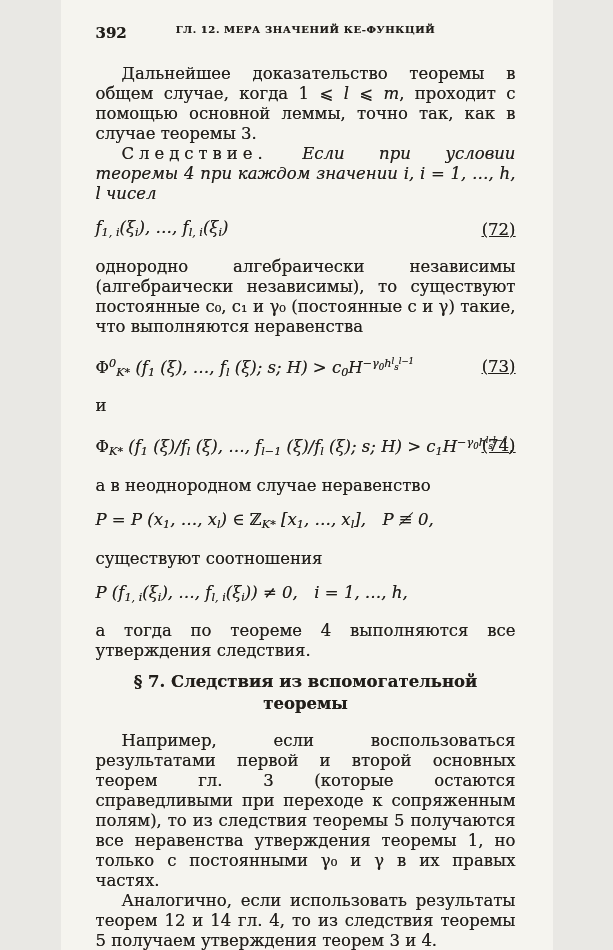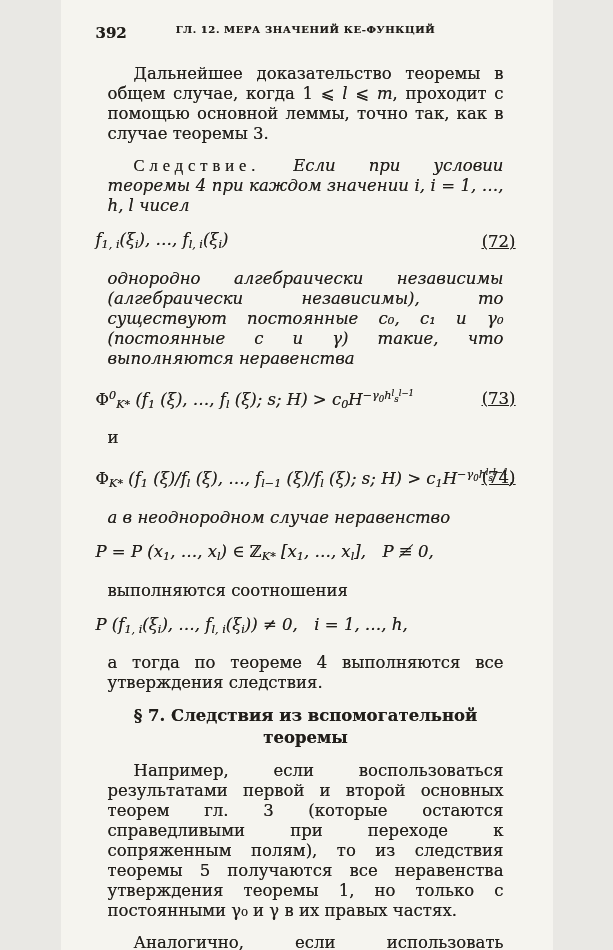--- a/index.html
+++ b/index.html
@@ -29,24 +29,24 @@
     display: block;
     text-align: center;
     font-size: 10px;
     letter-spacing: 0.06em;
   }
   .text-block {
     font-size: 16.5px;
     line-height: 20px;
     text-align: justify;
   }
-  .para { margin: 12px; }
+  .para { margin: 0; }
   .indent { text-indent: 26px; }
-  .it { font-style: italic; }
-  .sp { letter-spacing: 0.3em; font-family: Liberation Serif, serif; }
+  .it { }
+  .sp { letter-spacing: 0.3em; }
   .i  { font-style: italic; }
   .up { font-style: normal; }
   
   .d  { font-size: 68%; vertical-align: -0.24em; letter-spacing: 0; }
   .u  { font-size: 68%; vertical-align: 0.5em;  letter-spacing: 0; }
   .uu { font-size: 52%; vertical-align: 1.05em; letter-spacing: 0; }
   .ud { font-size: 52%; vertical-align: 0.3em;  letter-spacing: 0; }
   .equation {
     position: relative;
     text-align: left;
@@ -55,21 +55,21 @@
     white-space: nowrap;
   }
   .eq-body { font-style: italic; }
   .eq-num {
     position: absolute; right: 0; top: 50%;
     transform: translateY(-50%);
     font-style: normal;
     text-decoration: underline;
   }
   .section-heading {
-    margin: 10px 0 4px 0;
+    margin: 10px 0 16px 0;
     text-align: center;
     text-indent: 0;
     font-size: 16.5px;
     font-weight: bold;
     line-height: 22px;
   }
 </style>
 </head>
 <body>
 
@@ -106,21 +106,21 @@
     </div>
 
     <p class="para it">а в неоднородном случае неравенство</p>
 
 
 
     <div class="equation">
       <span class="eq-body"><span>P = P (x</span><span class="d">1</span><span>, …, x</span><span class="d">l</span><span>) ∈ </span><span class="up">ℤ</span><span class="d">K*</span><span> [x</span><span class="d">1</span><span>, …, x</span><span class="d">l</span><span>], P ≢ 0,</span></span>
     </div>
 
-    <p class="para">выполняются соотношения</p>
+    <p class="para">существуют соотношения</p>
 
     <div class="equation">
       <span class="eq-body"><span>P (f</span><span class="d">1, i</span><span>(ξ</span><span class="d">i</span><span>), …, f</span><span class="d">l, i</span><span>(ξ</span><span class="d">i</span><span>)) ≠ 0, i = 1, …, h,</span></span>
     </div>
 
     <p class="para">а тогда по теореме 4 выполняются все утверждения следствия.</p>
 
     <h2 class="section-heading">§ 7. Следствия из вспомогательной теоремы</h2>
 
 

